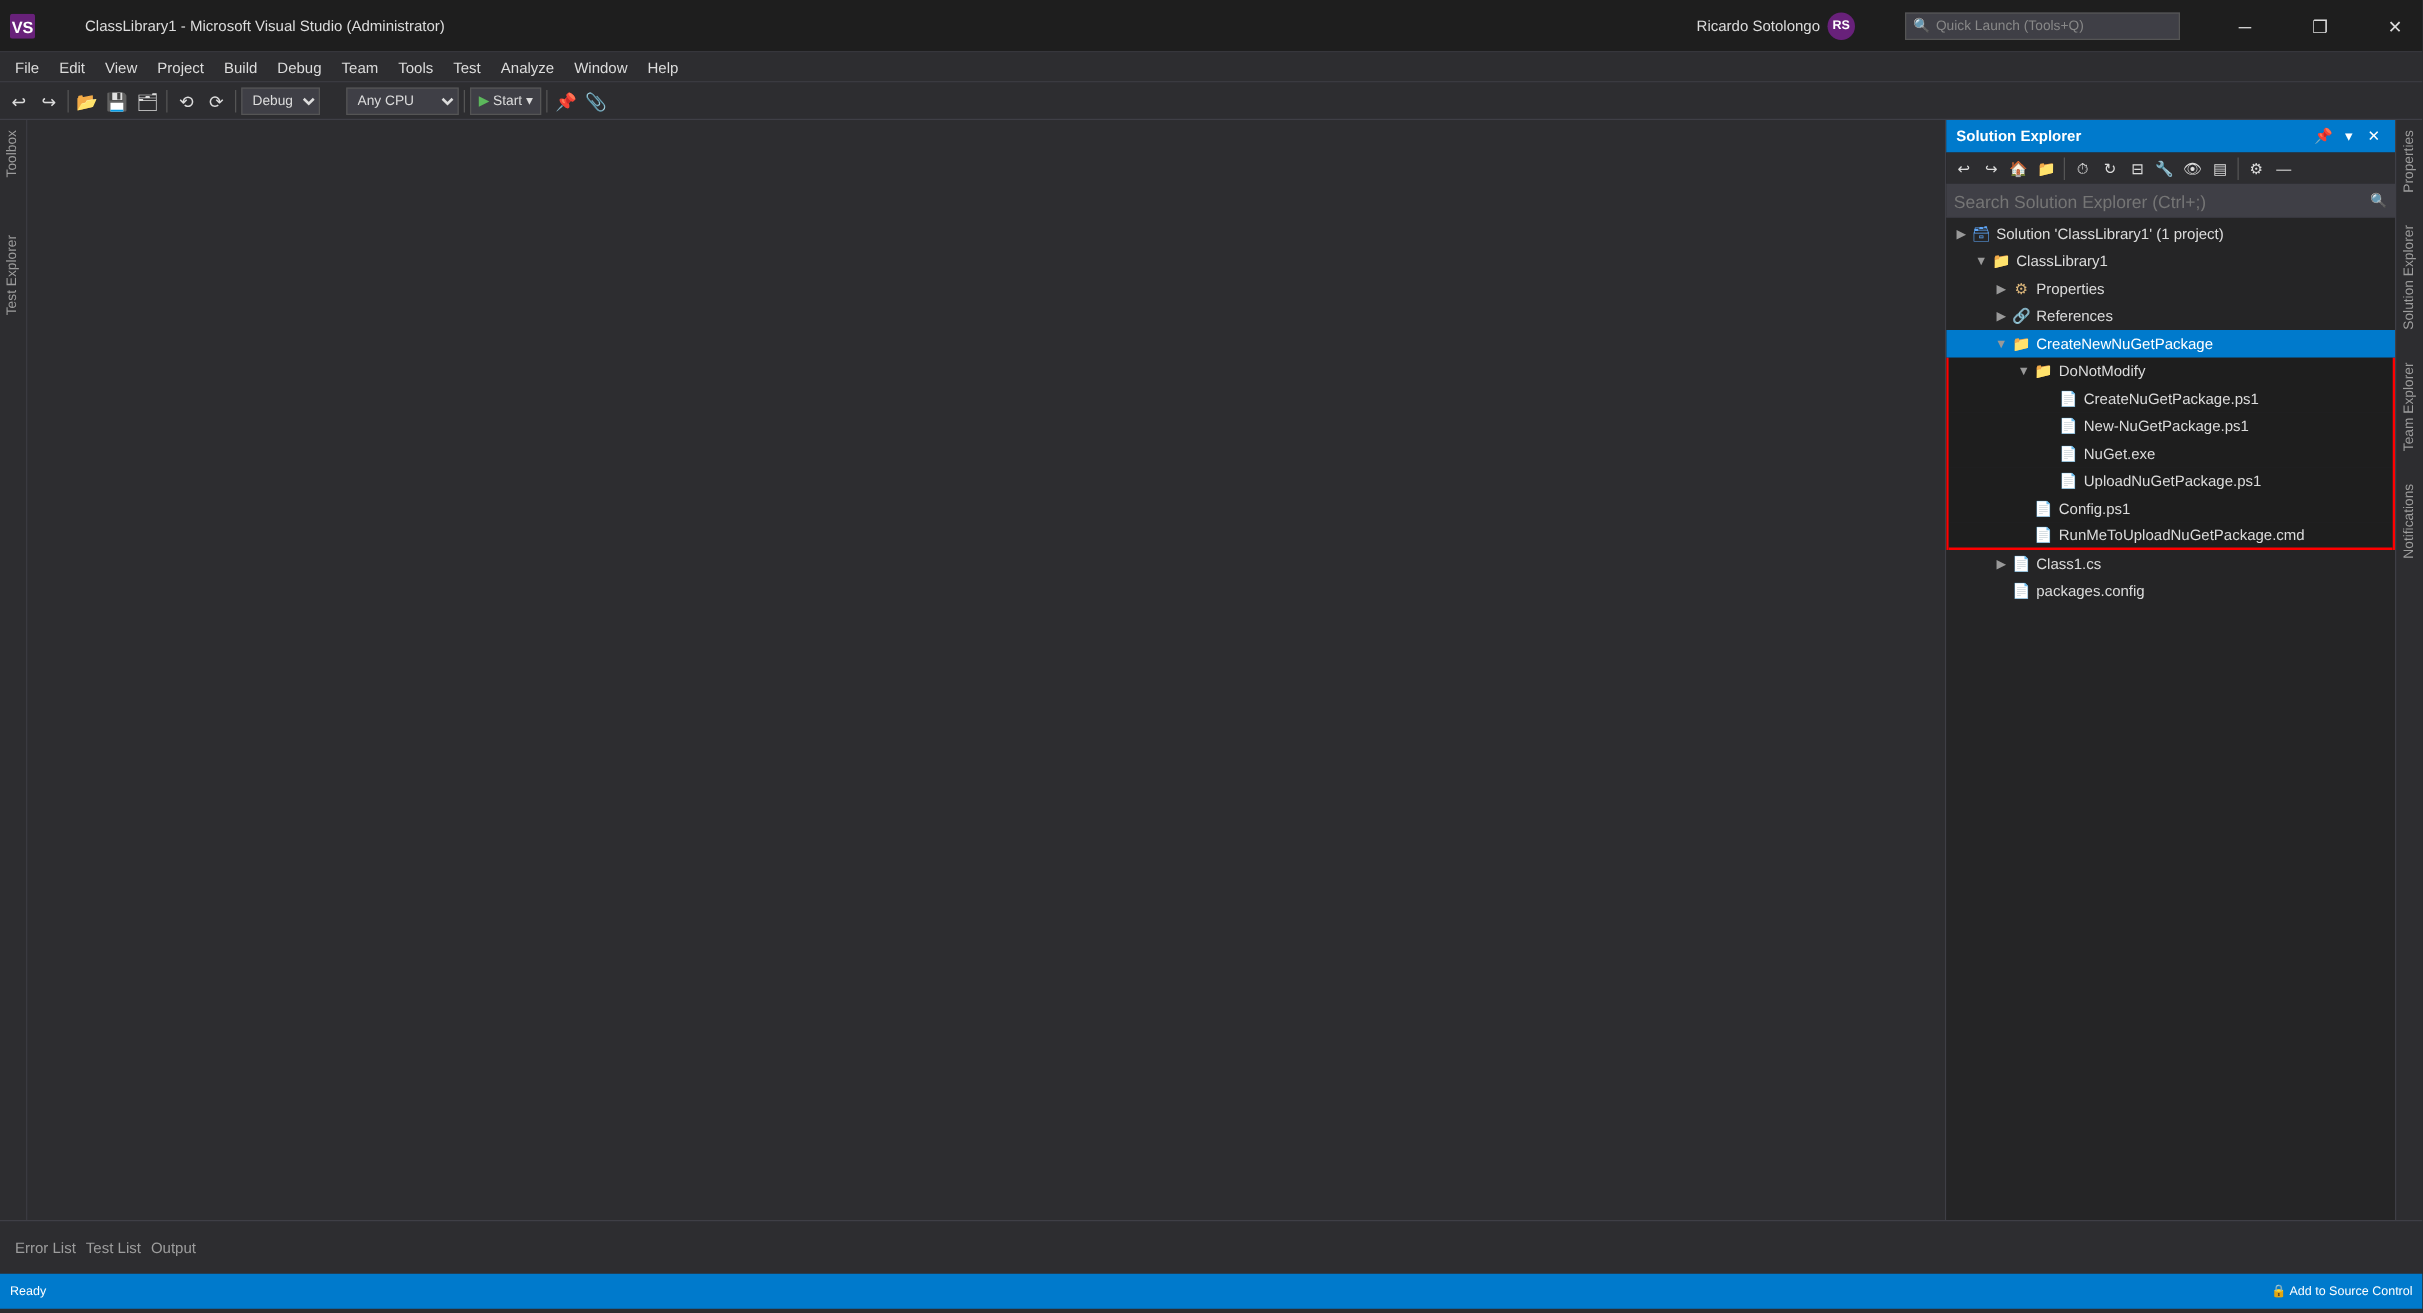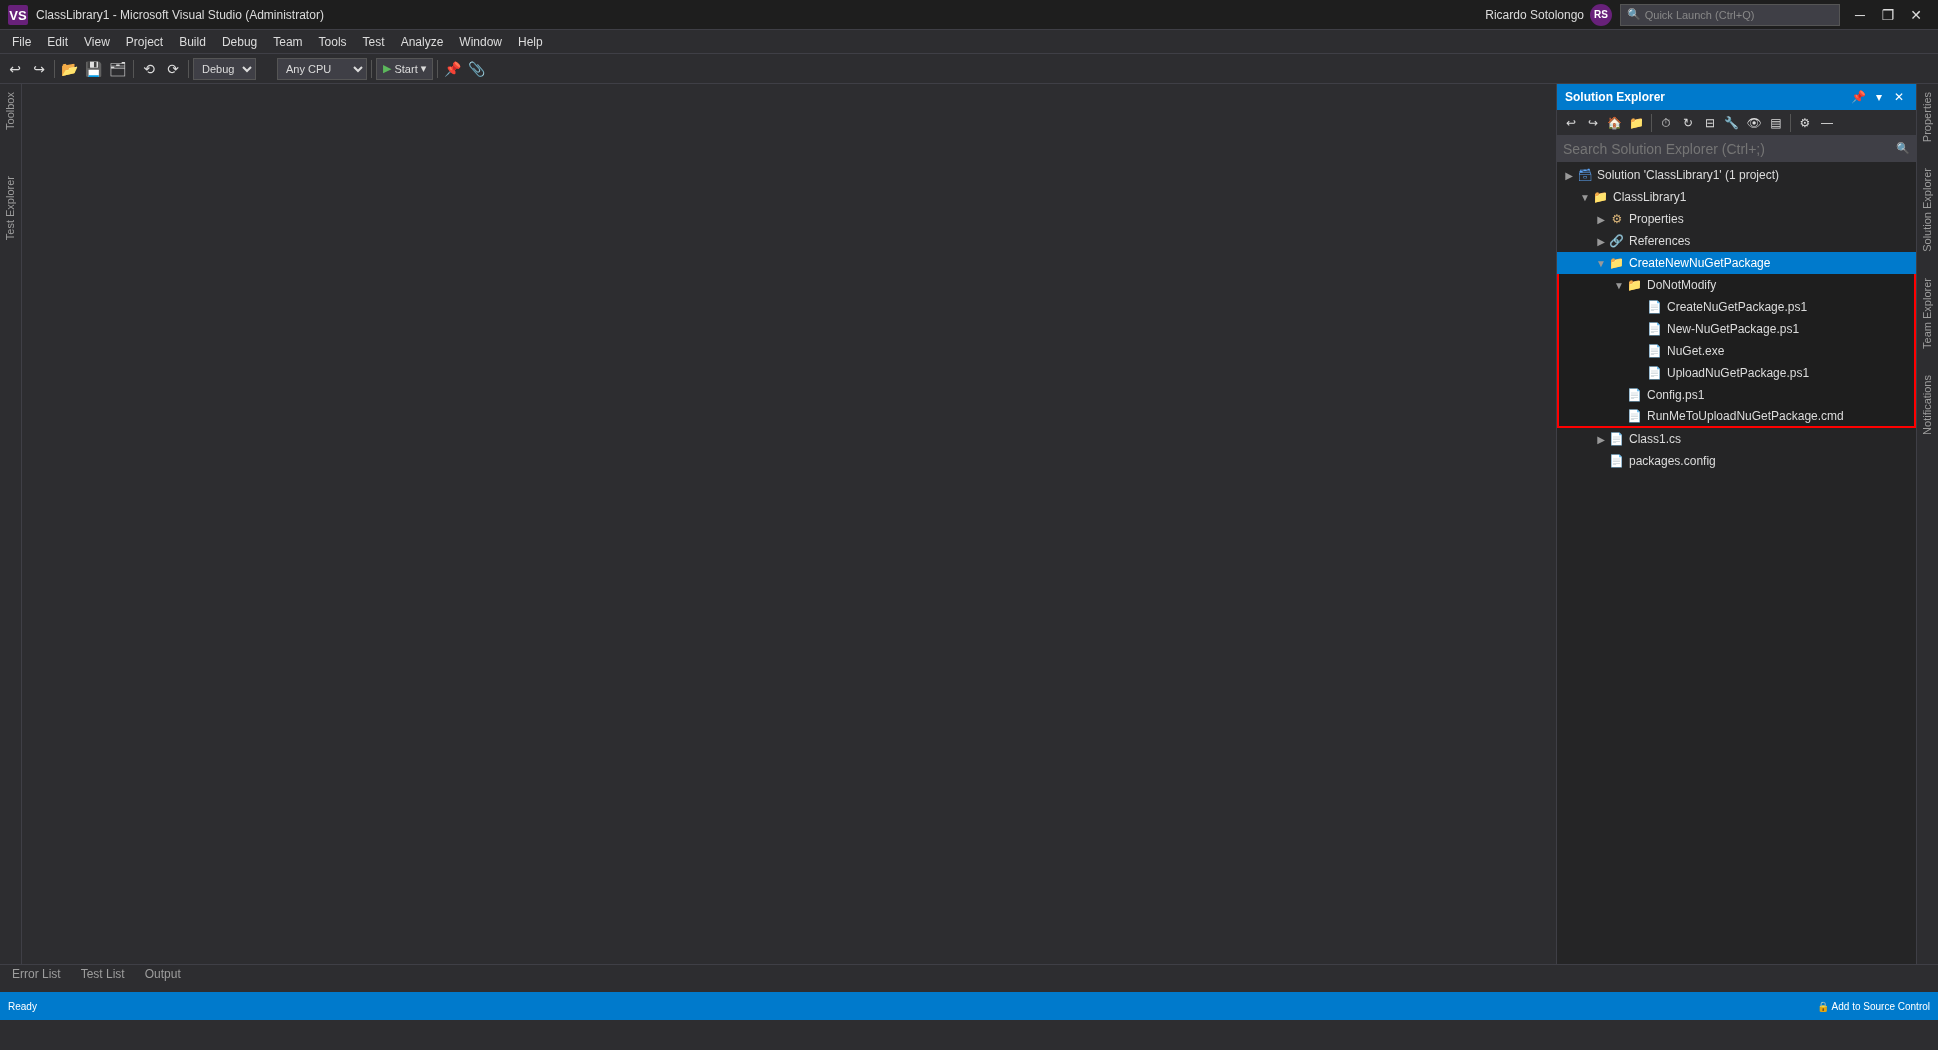--- a/index.html
+++ b/index.html
@@ -9,26 +9,27 @@
       background: #2d2d30;
       font-family: 'Segoe UI', sans-serif;
       font-size: 12px;
       color: #dcdcdc;
       overflow: hidden;
       position: relative;
     }
 
     
     #title-bar {
-      height: 30px;
+      height: 42px;
       background: #1e1e1e;
       display: flex;
       align-items: center;
       padding: 0 8px;
       border-bottom: 1px solid #3f3f46;
+      gap: 32px;
     }
     #vs-logo {
       width: 20px;
       height: 20px;
       margin-right: 8px;
       flex-shrink: 0;
     }
     #title-text {
       color: #dcdcdc;
       font-size: 12px;
@@ -277,25 +278,25 @@
     #right-tabs {
       width: 22px;
       background: #2d2d30;
       display: flex;
       flex-direction: column;
       border-left: 1px solid #3f3f46;
     }
 
     
     #bottom-tabs {
-      height: 28px;
-      background: #2d2d30;
-      display: flex;
+      height: 43px;
+      background: #2d2d30;
+      display: flex;
+      align-items: center;
       padding: 0 8px;
-      gap: 12px;
       border-top: 1px solid #3f3f46;
     }
     .bottom-tab {
       font-size: 12px;
       color: #9d9d9d;
       cursor: pointer;
       padding: 2px 4px;
     }
 
     
@@ -372,21 +373,21 @@
   </svg>
   <span id="title-text">ClassLibrary1 - Microsoft Visual Studio  (Administrator)</span>
 
   <div id="user-area">
     <span id="user-name">Ricardo Sotolongo</span>
     <div id="user-avatar">RS</div>
   </div>
 
   <div style="display:flex;align-items:center;background:#3f3f46;border:1px solid #555;height:22px;width:220px;padding:0 6px;margin-right:6px;">
     <span style="color:#999;margin-right:4px;font-size:11px;">🔍</span>
-    <span style="color:#888;font-size:11px;">Quick Launch (Ctrl+Q)</span>
+    <span style="color:#888;font-size:11px;">Quick Launch (Tools+Q)</span>
   </div>
 
   <button class="title-btn">─</button>
   <button class="title-btn">❐</button>
   <button class="title-btn close">✕</button>
 </div>
 
 <div id="menu-bar">
   <span class="menu-item">File</span>
   <span class="menu-item">Edit</span>

